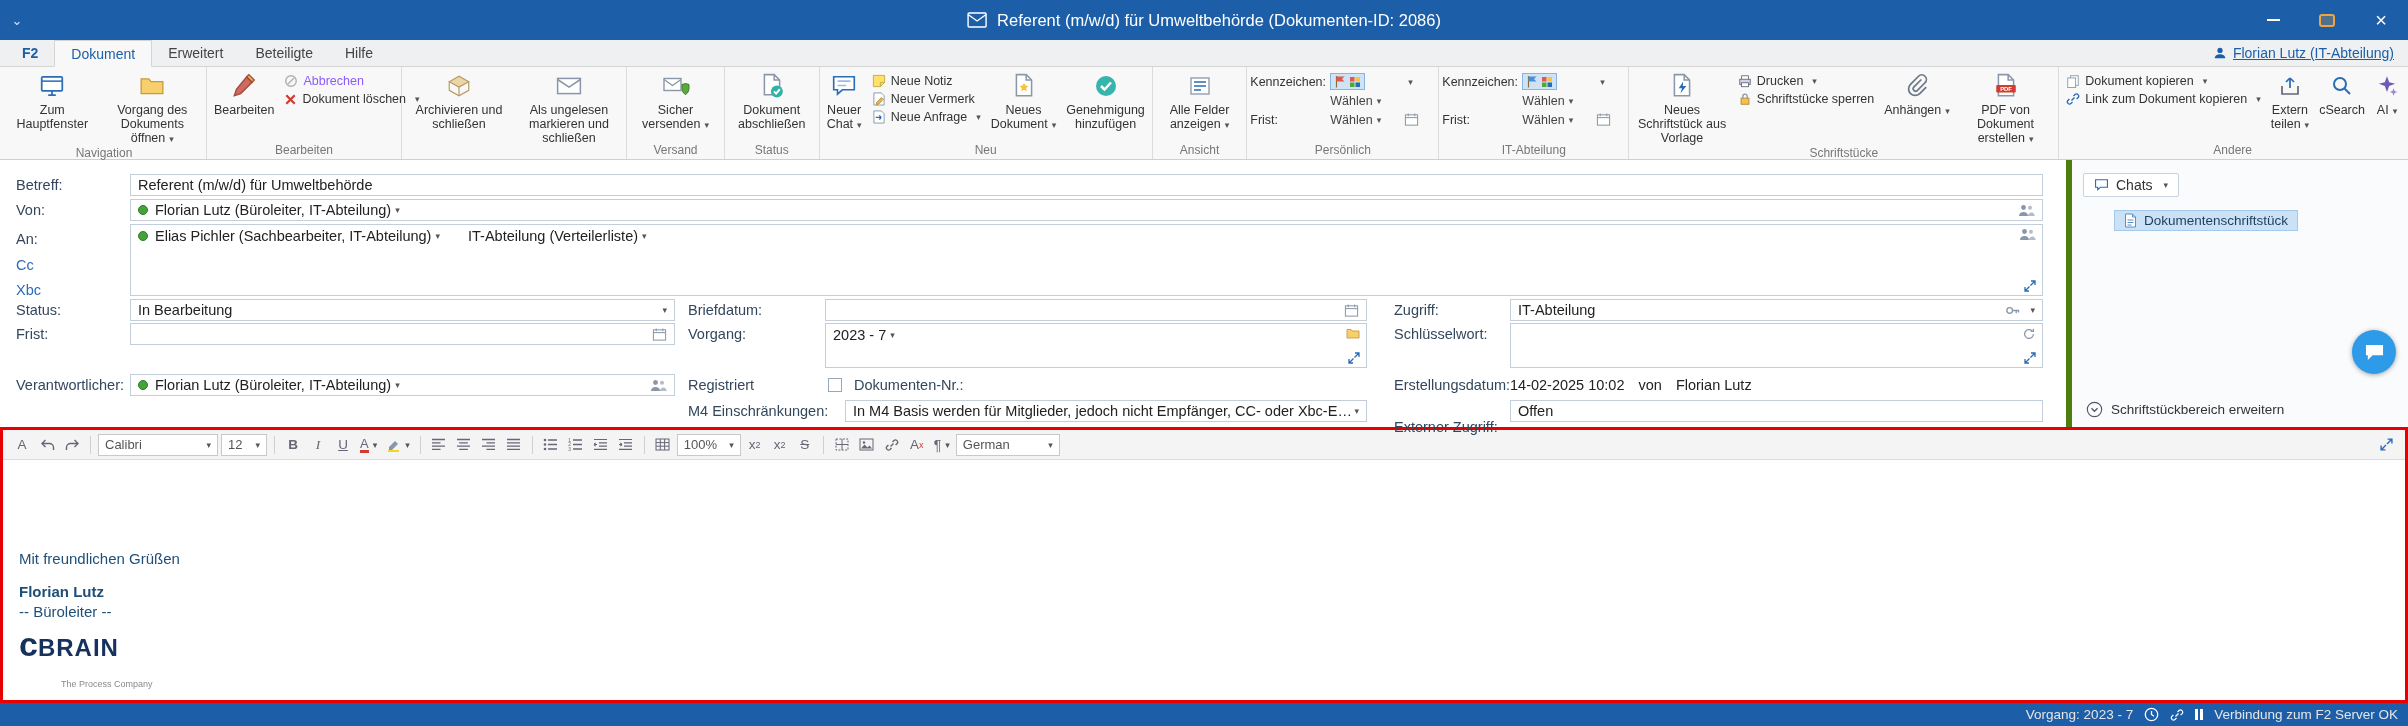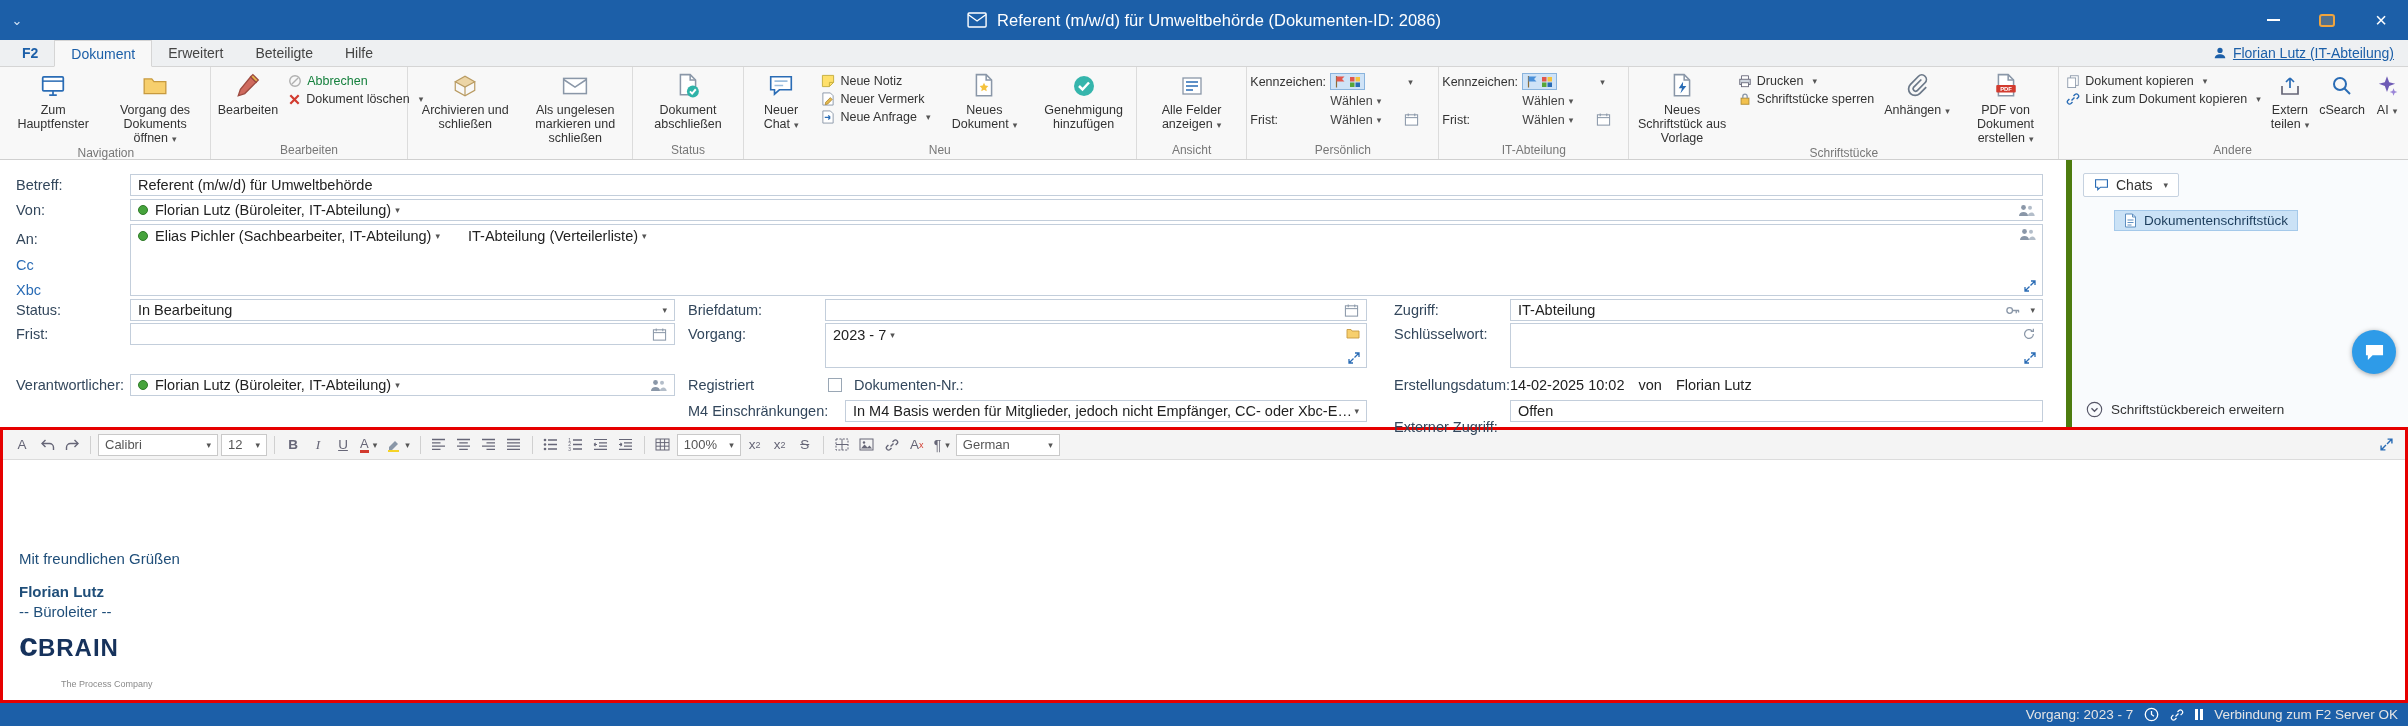--- a/index.html
+++ b/index.html
@@ -25,21 +25,21 @@
   
   .ribbon { height:93px; background:#f8f8f8; border-bottom:1px solid #d0d0d0; display:flex; align-items:stretch; padding:0 2px; }
   .rgroup { display:flex; flex-direction:column; border-right:1px solid #dcdcdc; padding:2px 3px 0; }
   .gbody { flex:1; display:flex; align-items:stretch; gap:2px; }
   .glabel { text-align:center; font-size:12px; color:#777; padding:1px 0 2px; height:17px; }
   .btn-lg { display:flex; flex-direction:column; align-items:center; padding:3px 4px 0; text-align:center; font-size:12.5px; line-height:1.12; color:#333; border-radius:3px; cursor:default; }
   .btn-lg .ic { height:28px; display:flex; align-items:center; margin-bottom:3px; }
   .btn-lg .bl { max-width:108px; }
   .vstack { display:flex; flex-direction:column; justify-content:flex-start; gap:2px; padding-top:4px; }
   .btn-sm { display:flex; align-items:center; gap:5px; font-size:12.5px; color:#333; padding:1px 4px; white-space:nowrap; }
-  .btn-sm.disabled { color:#15803d; }
+  .btn-sm.disabled { color:#8b5cf6; }
   .caret { font-size:9px; color:#555; margin-left:4px; }
   .mgrid { display:grid; grid-template-columns:80px 74px 22px; grid-auto-rows:19px; align-items:center; font-size:12.5px; padding-top:3px; }
   .mlab { color:#333; white-space:nowrap; }
   .mbox { display:flex; gap:3px; align-items:center; background:#cfe3f7; border:1px solid #8ab4dd; padding:1px 3px; width:max-content; }
   .mchoose { display:flex; align-items:center; color:#444; white-space:nowrap; }
 
   
   .main { position:relative; height:267px; background:#fff; }
   .lbl { position:absolute; height:22px; line-height:22px; font-size:14.5px; color:#33475c; white-space:nowrap; }
   .link-lbl { color:#2a6cb5; }
@@ -213,20 +213,35 @@
                 <rect x="1.5" y="3" width="21" height="14" fill="#fff" stroke="#8a97a8" stroke-width="1.4"></rect>
                 <path d="M1.5 4l10.5 7L22.5 4" fill="none" stroke="#8a97a8" stroke-width="1.4"></path>
               </svg>
             </span>
           <span class="bl">Als ungelesen markieren und schließen</span>
         </div>
       </div>
       <div class="glabel"></div>
     </div>
 
+    <div class="rgroup" style="min-width:98px">
+      <div class="gbody">
+        <div class="btn-lg">
+          <span class="ic">
+              <svg width="28" height="24" viewBox="0 0 27 24">
+                <rect x="1.5" y="4.5" width="17" height="12" fill="#fff" stroke="#8a97a8" stroke-width="1.4"></rect>
+                <path d="M1.5 5.5l8.5 6 8.5-6" fill="none" stroke="#8a97a8" stroke-width="1.4"></path>
+                <path d="M19.5 10.5l3.5-1 3.5 1v3.5c0 3.2-1.4 5.4-3.5 6.5-2.1-1.1-3.5-3.3-3.5-6.5z" fill="#5aa93c" stroke="#417c2a" stroke-width="1"></path>
+              </svg>
+            </span>
+          <span class="bl"><span>Sicher versenden</span><span class="caret">▾</span></span>
+        </div>
+      </div>
+      <div class="glabel">Versand</div>
+    </div>
 
     <div class="rgroup" style="min-width:88px">
       <div class="gbody">
         <div class="btn-lg">
           <span class="ic">
               <svg width="24" height="26" viewBox="0 0 22 24">
                 <path d="M4 1.5h9l5 5V20H4z" fill="#fff" stroke="#8a97a8" stroke-width="1.4"></path>
                 <path d="M13 1.5v5h5" fill="none" stroke="#8a97a8" stroke-width="1.4"></path>
                 <circle cx="15.5" cy="17" r="5.5" fill="#2fb3a8"></circle>
                 <path d="M12.8 17l2 2 3.4-4" fill="none" stroke="#fff" stroke-width="1.8"></path>

